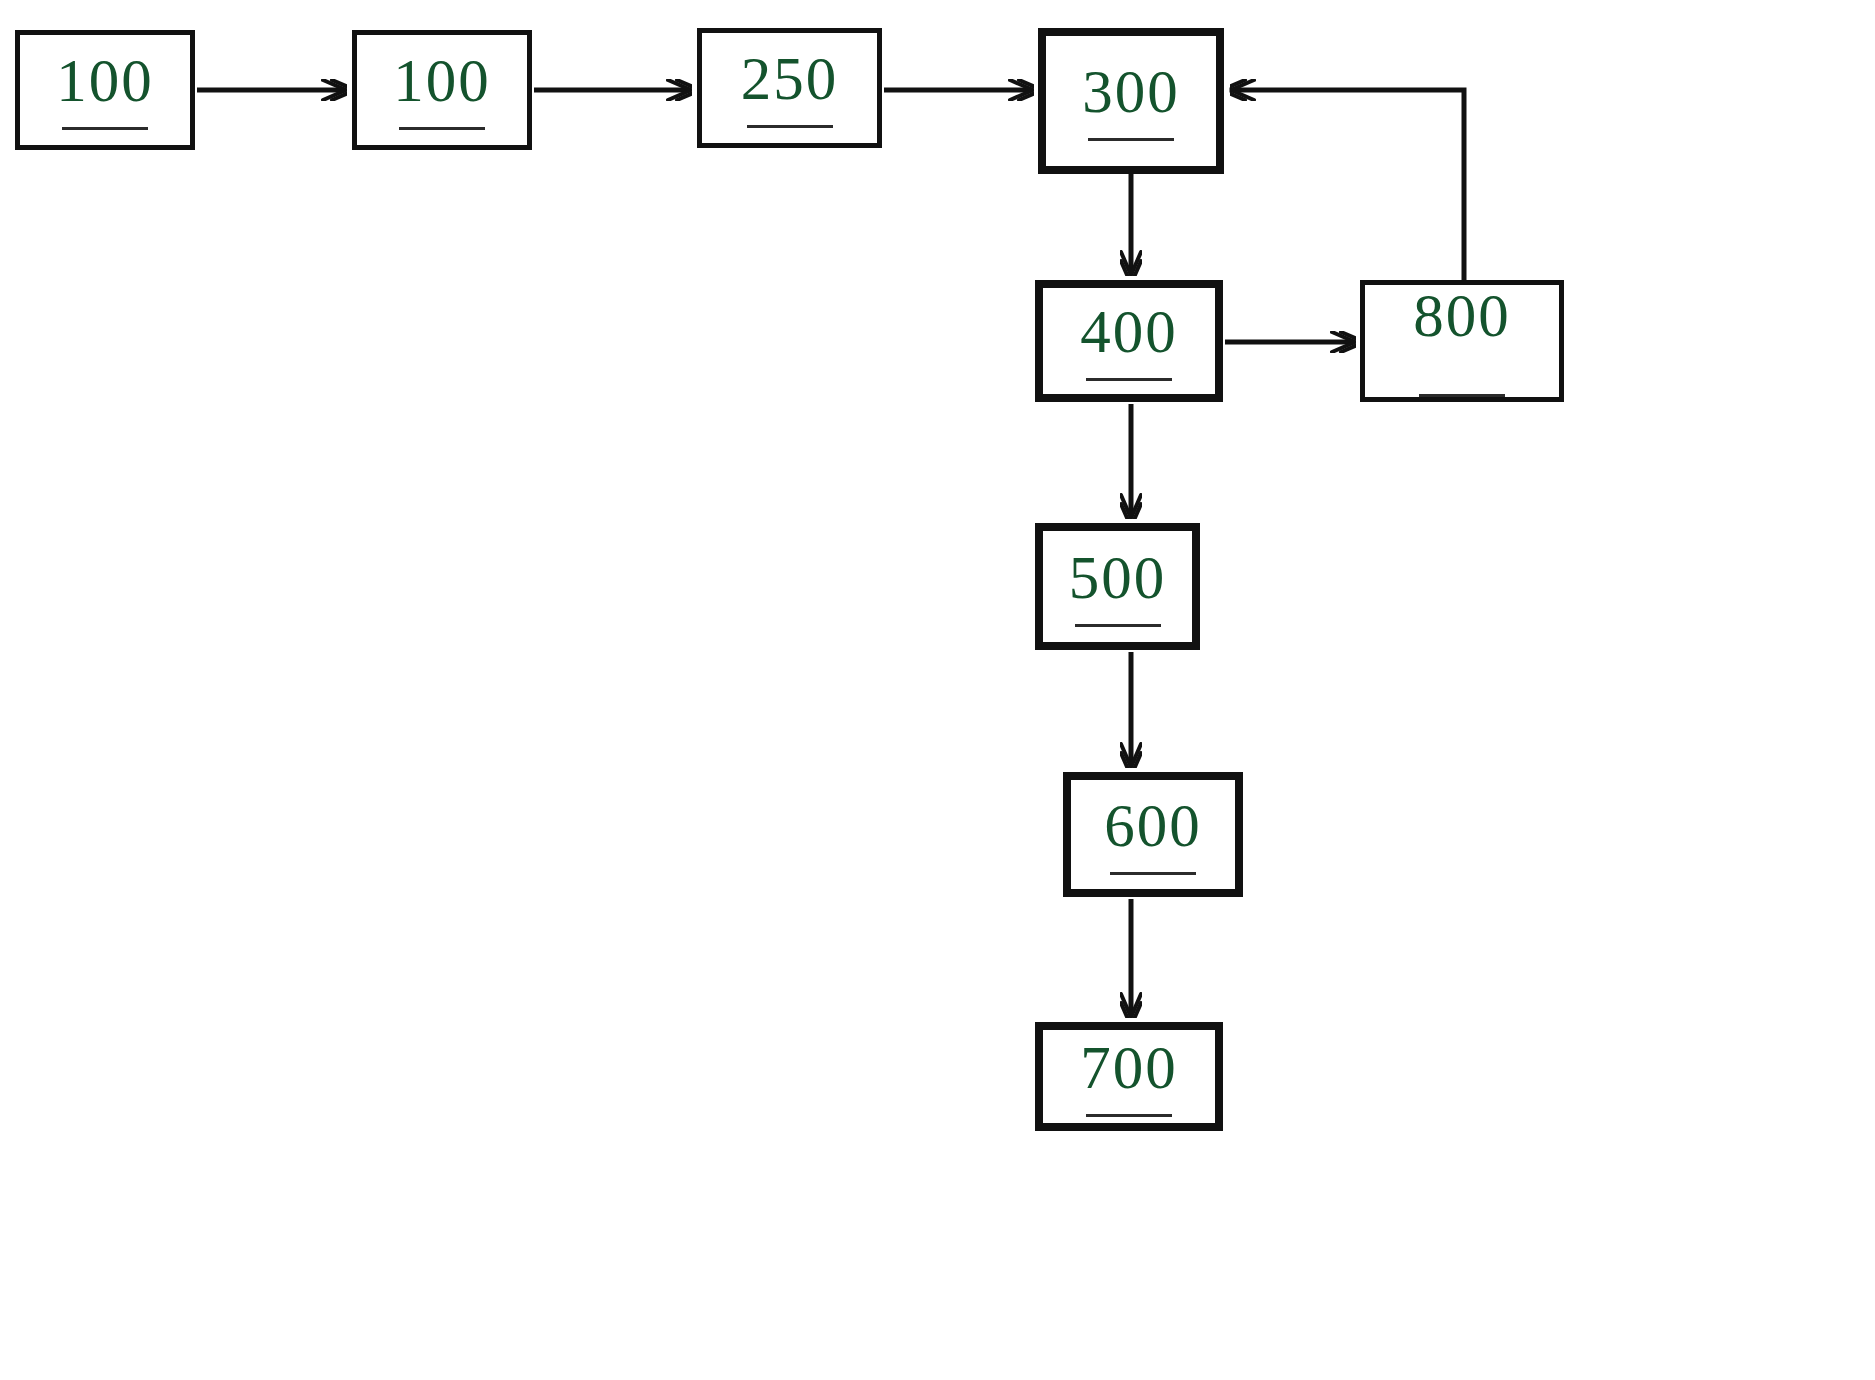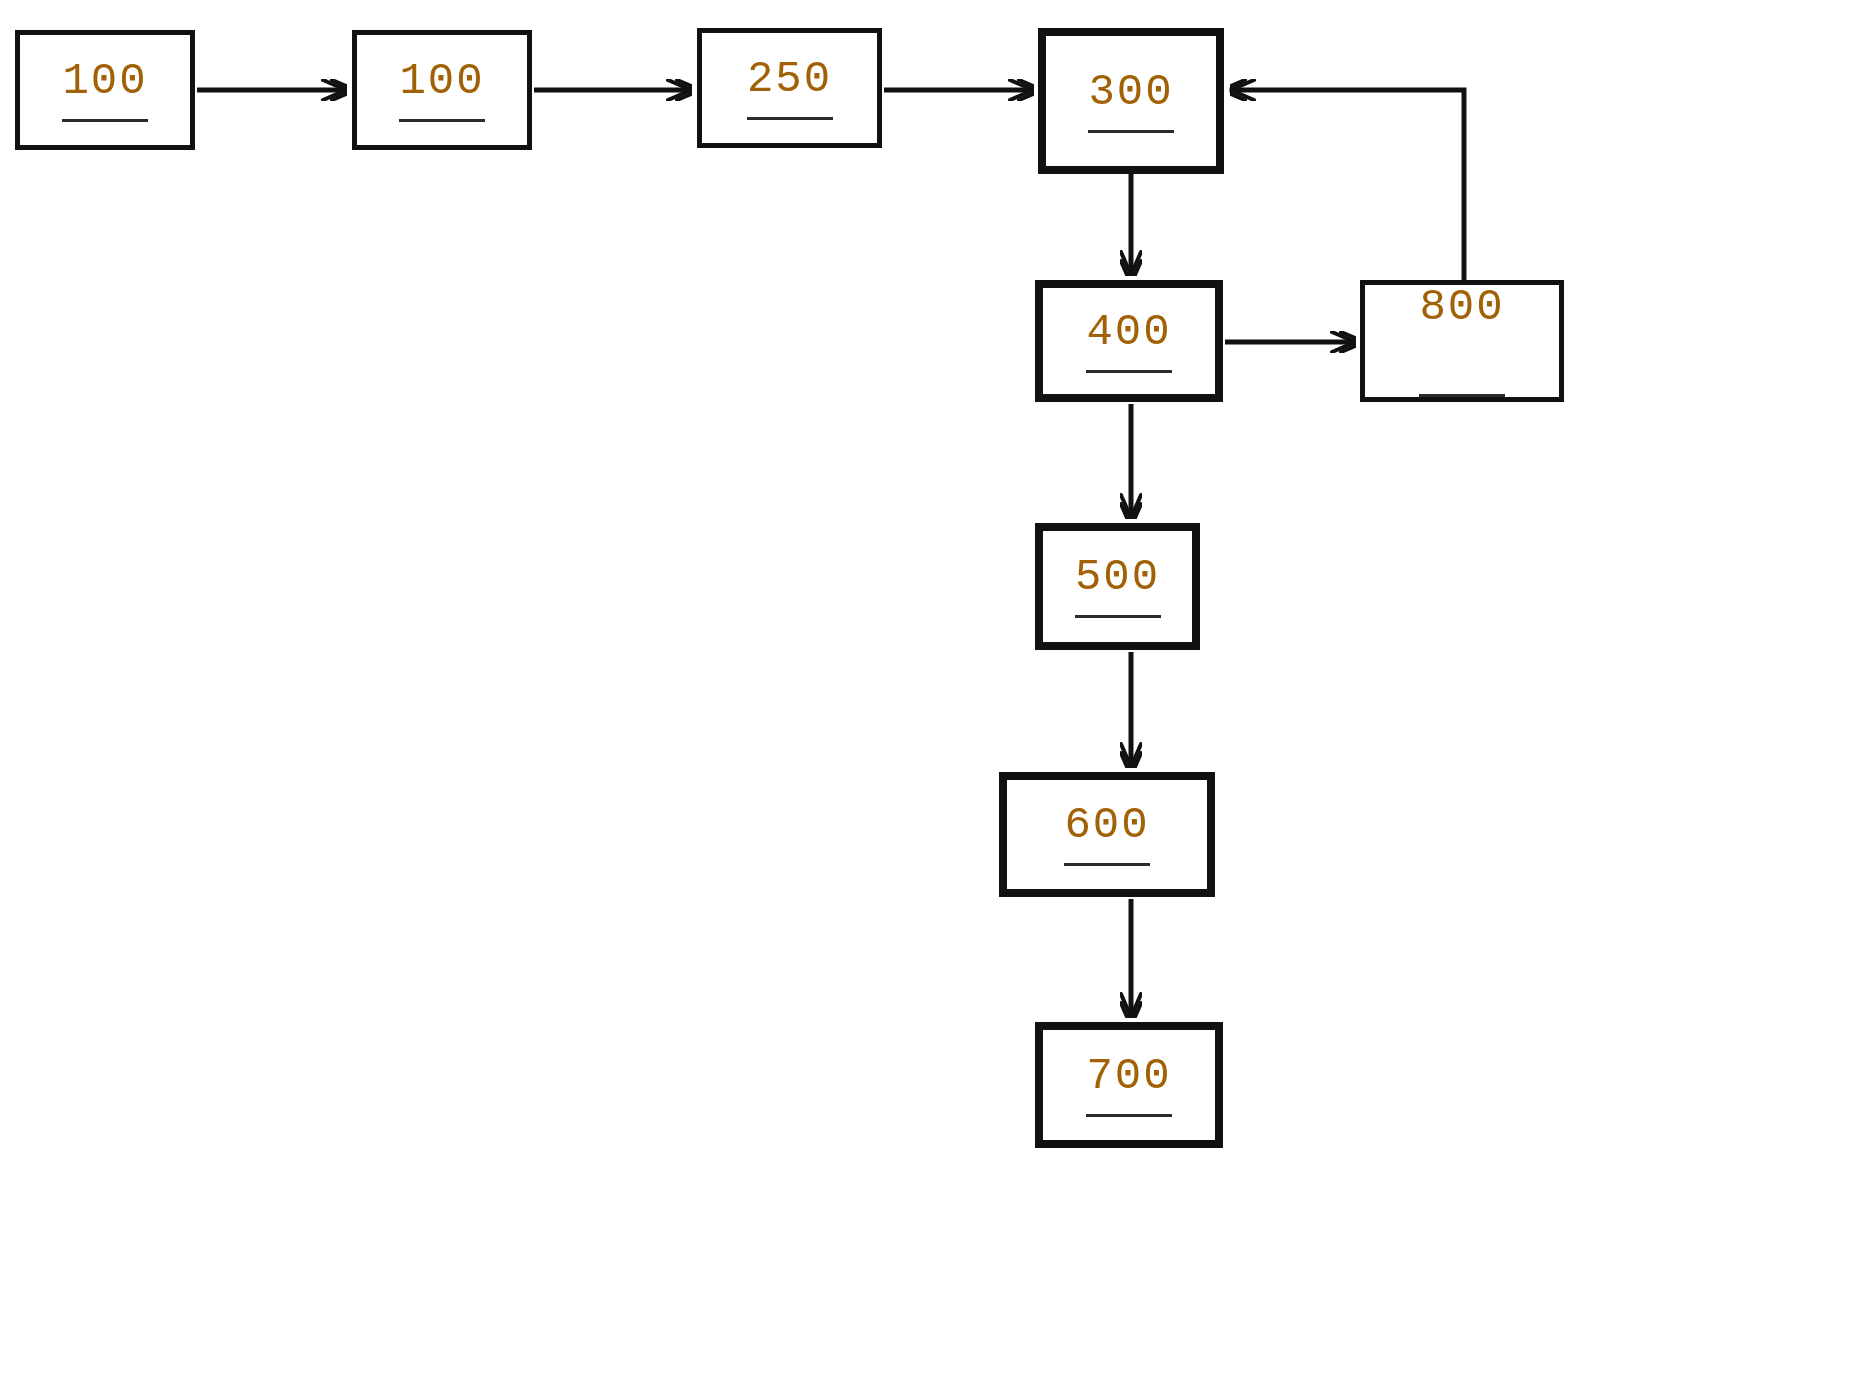--- a/index.html
+++ b/index.html
@@ -17,25 +17,25 @@
     box-sizing:border-box;
     background:#ffffff;
     border:5px solid #111111;
     display:flex;
     flex-direction:column;
     align-items:center;
     justify-content:center;
   }
   .node.thick{border-width:8px;}
   .node .num{
-    font-family:Liberation Mono, monospace;
-    font-size:44px;
+    font-family:Liberation Serif, serif;
+    font-size:61px;
     line-height:1;
     letter-spacing:2px;
-    color:#a16207;
+    color:#14532d;
     user-select:none;
   }
   .node .rule{
     margin-top:16px;
     width:86px;
     height:0;
     border-top:3px solid #2b2b2b;
   }
 </style>
 </head>
@@ -116,23 +116,23 @@
   <div class="node" style="left:1360px;top:280px;width:204px;height:122px;justify-content:space-between;">
     <span class="num">800</span>
     <span class="rule"></span>
   </div>
 
   <div class="node thick" style="left:1035px;top:523px;width:165px;height:127px;">
     <span class="num">500</span>
     <span class="rule"></span>
   </div>
 
-  <div class="node thick" style="left:999px;top:772px;width:216px;height:125px;">
+  <div class="node thick" style="left:1063px;top:772px;width:180px;height:125px;">
     <span class="num">600</span>
     <span class="rule"></span>
   </div>
 
-  <div class="node thick" style="left:1035px;top:1022px;width:188px;height:126px;">
+  <div class="node thick" style="left:1035px;top:1022px;width:188px;height:109px;">
     <span class="num">700</span>
     <span class="rule"></span>
   </div>
 
 </div>
 
 </body></html>

